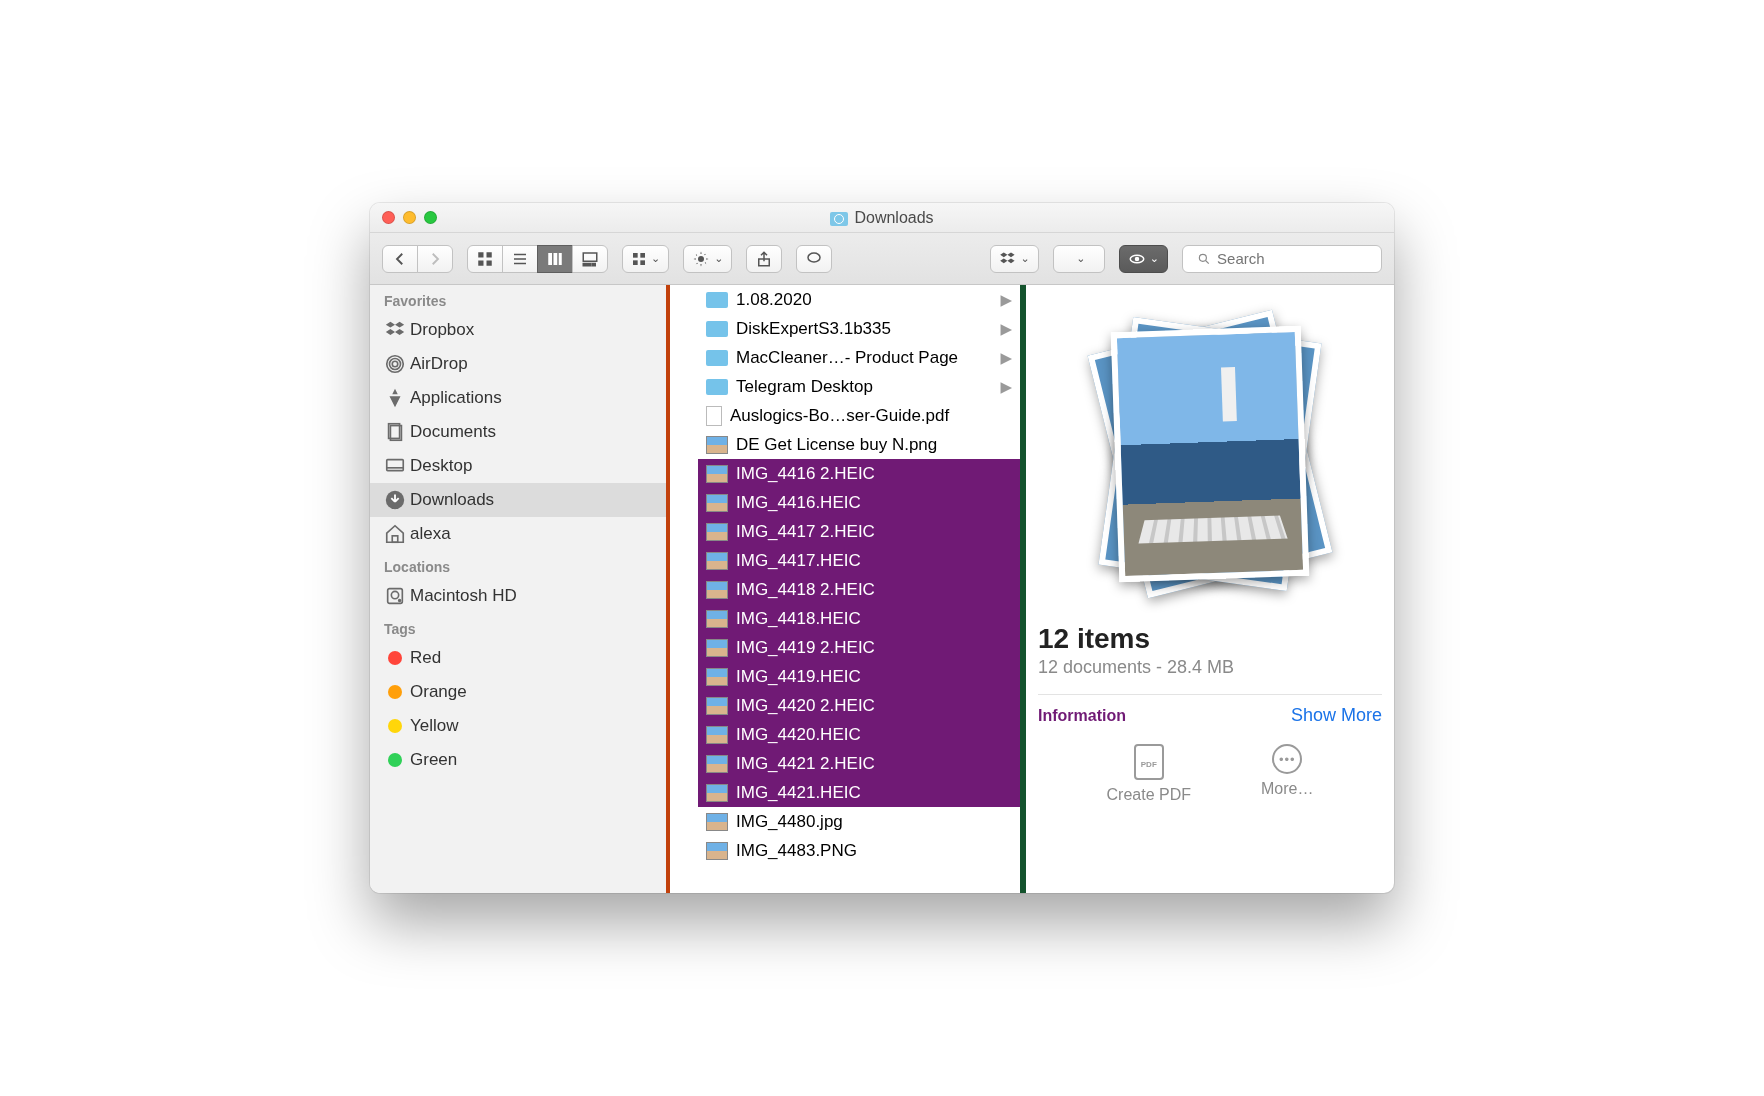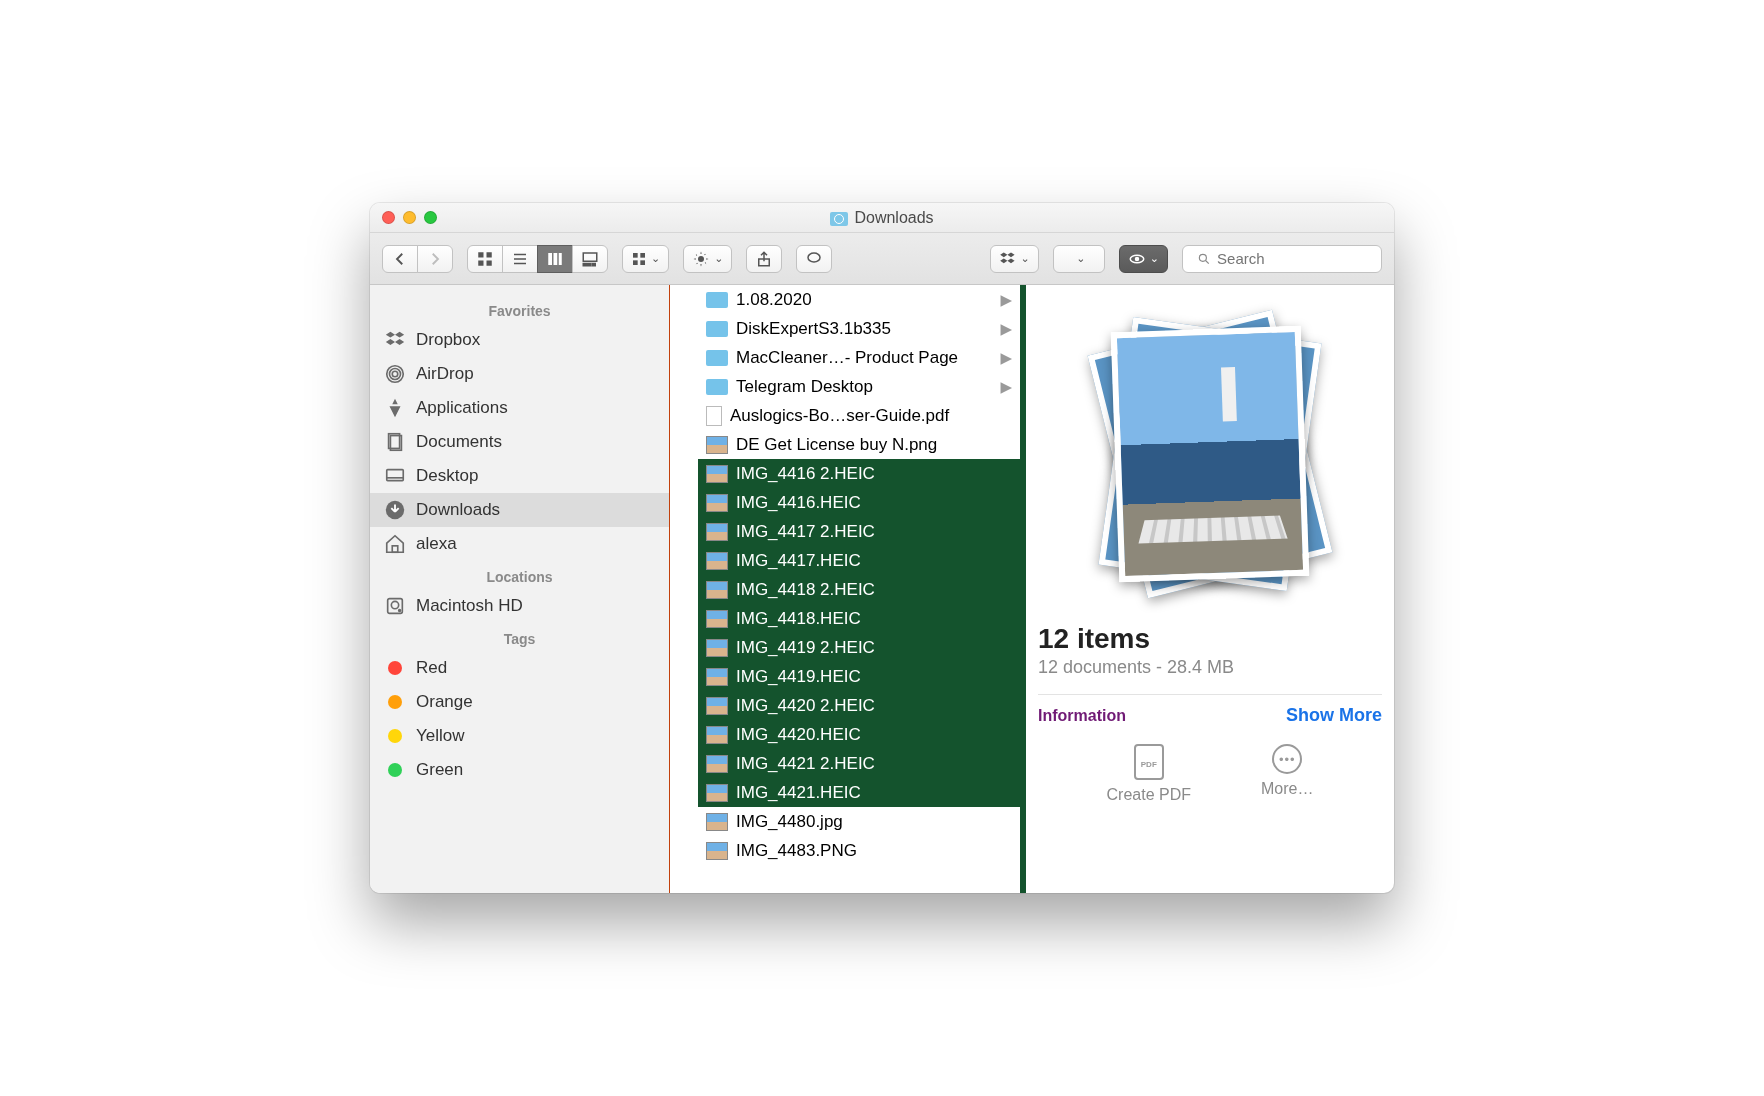--- a/index.html
+++ b/index.html
@@ -75,29 +75,28 @@
   .search input { border: none; outline: none; width: 100%; font-size: 15px; color: #555; background: transparent; }
   .chev { font-size: 11px; margin-left: 4px; }
 
   
   .body { flex: 1; display: flex; overflow: hidden; }
 
   
   .sidebar {
     width: 300px;
     background: #f2f2f2;
-    border-right: 1px solid #c2410c;
-    padding-top: 10px;
+    border-right: 4px solid #c2410c;
+    padding-top: 0;
     overflow-y: hidden;
     font-size: 17px;
-    text-align: center;
   }
   .side-header { color: #8a8a8a; font-size: 14px; font-weight: 600; padding: 8px 14px 4px; }
   .side-item {
-    display: flex; align-items: center; gap: 10px;
+    display: flex; align-items: center; gap: 4px;
     padding: 6px 14px; color: #333; border-radius: 0;
   }
   .side-item.active { background: #dcdcdc; }
   .side-icon { width: 22px; height: 22px; color: #6b6b6b; display: flex; align-items: center; justify-content: center; }
   .tag-dot { width: 14px; height: 14px; border-radius: 50%; }
   .tag-red { background: #ff453a; }
   .tag-orange { background: #ff9f0a; }
   .tag-yellow { background: #ffd60a; }
   .tag-green { background: #30d158; }
 
@@ -118,21 +117,21 @@
   .row .fname { flex: 1; white-space: nowrap; overflow: hidden; text-overflow: ellipsis; }
   .row .arrow { color: #9a9a9a; font-size: 15px; }
   .row.folder .ficon { background: #75c3ea; width: 22px; height: 16px; border-radius: 2px; }
   .row .ficon { width: 22px; height: 18px; flex-shrink: 0; }
   .row.file .ficon { background: #fff; border: 1px solid #bbb; width: 16px; height: 20px; position: relative; }
   .row.img .ficon {
     width: 22px; height: 18px;
     background: linear-gradient(180deg,#6fb1e6 50%, #d9b48d 50%);
     border: 1px solid #888;
   }
-  .row.selected { background: #14532d; color: #fff; }
+  .row.selected { background: #701a75; color: #fff; }
 
   
   .preview {
     flex: 1;
     padding: 18px 12px;
     display: flex; flex-direction: column;
     overflow: hidden;
   }
   .thumb-stack { align-self: center; margin-top: 6px; position: relative; width: 260px; height: 300px; }
   .thumb {
@@ -153,21 +152,21 @@
   .thumb.t3::before {
     content: ""; position: absolute; left: 10%; bottom: 12%; right: 10%; height: 30px;
     background: repeating-linear-gradient(90deg, #e8e8e8 0 10px, #c7c7c7 10px 14px);
     transform: perspective(200px) rotateX(40deg);
   }
 
   .preview h2 { font-size: 28px; font-weight: 700; color: #222; margin-top: 14px; }
   .preview .sub { font-size: 18px; color: #8a8a8a; margin-top: 2px; }
   .info-row { display: flex; align-items: baseline; justify-content: space-between; border-top: 1px solid #e3e3e3; margin-top: 16px; padding-top: 10px; }
   .info-row h3 { font-size: 16px; font-weight: 700; color: #701a75; }
-  .info-row a { color: #1a73e8; font-size: 18px; font-weight: 700; text-decoration: none; }
+  .info-row a { color: #1a73e8; font-size: 18px; font-weight: 400; text-decoration: none; }
   .actions { display: flex; gap: 70px; justify-content: center; margin-top: 18px; }
   .action { display: flex; flex-direction: column; align-items: center; gap: 6px; color: #8a8a8a; font-size: 16px; }
   .action .aicon { width: 30px; height: 36px; border: 2px solid #9a9a9a; border-radius: 4px; position: relative; }
   .action .aicon.pdf::after { content: "PDF"; font-size: 8px; position: absolute; left: 50%; top: 55%; transform: translate(-50%,-50%); color: #9a9a9a; font-weight: 700; }
   .action .aicon.more { border-radius: 50%; width: 30px; height: 30px; display: flex; align-items: center; justify-content: center; }
   .action .aicon.more::after { content: "•••"; color: #9a9a9a; font-size: 13px; letter-spacing: 1px; }
 </style>
 </head>
 <body>
 

